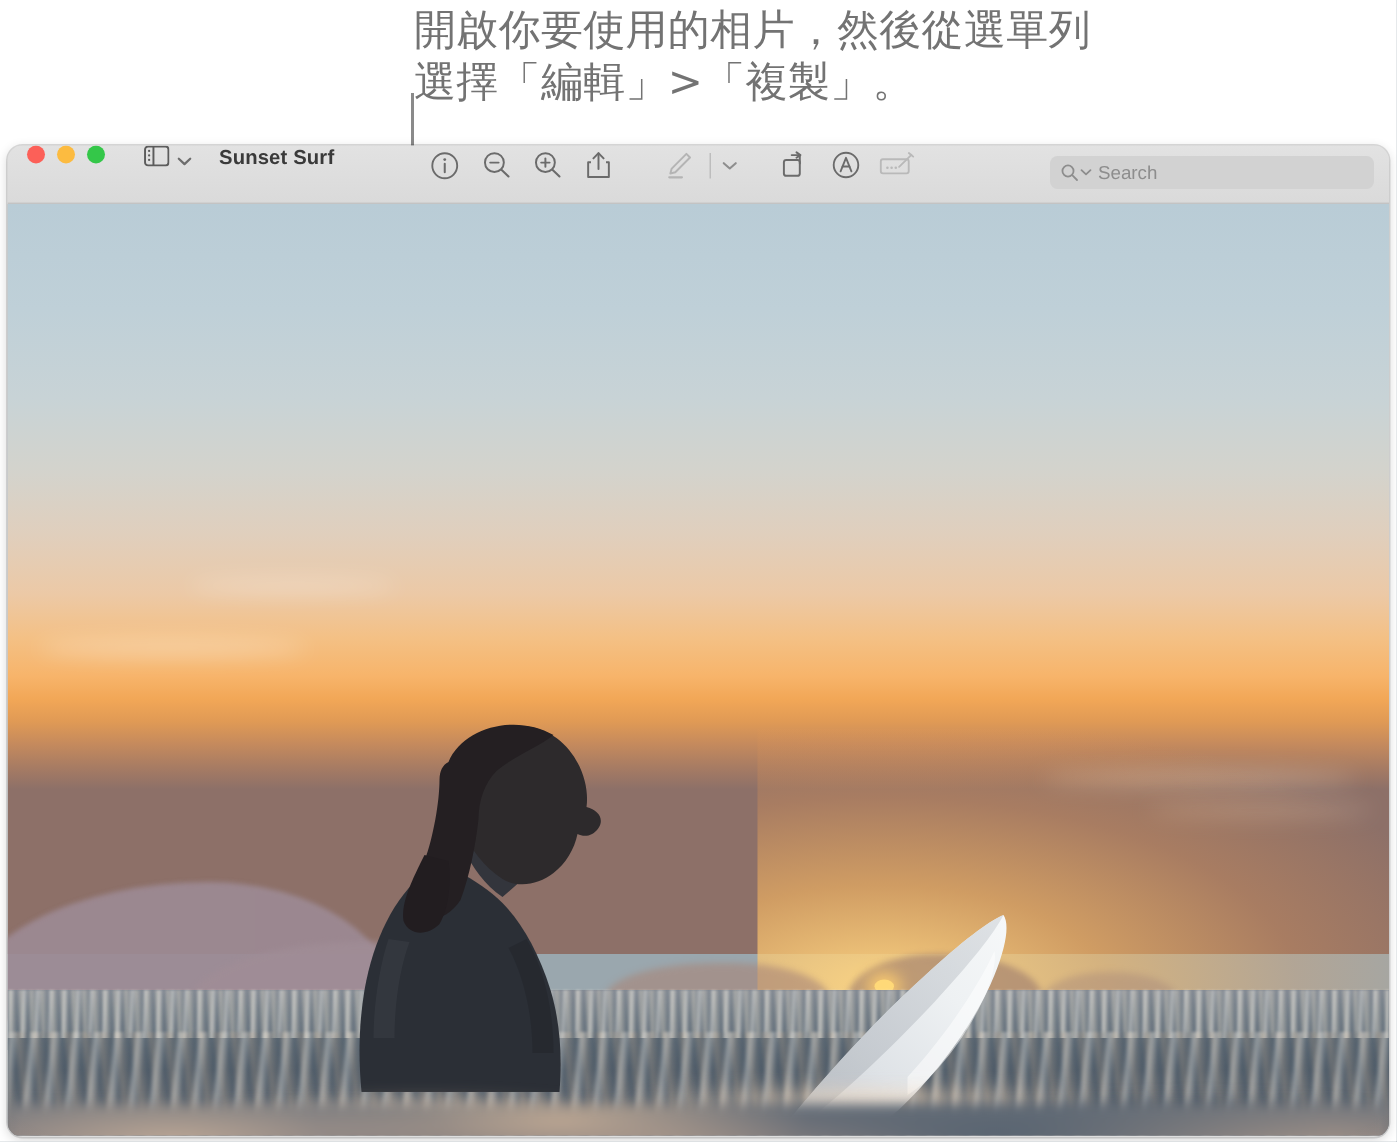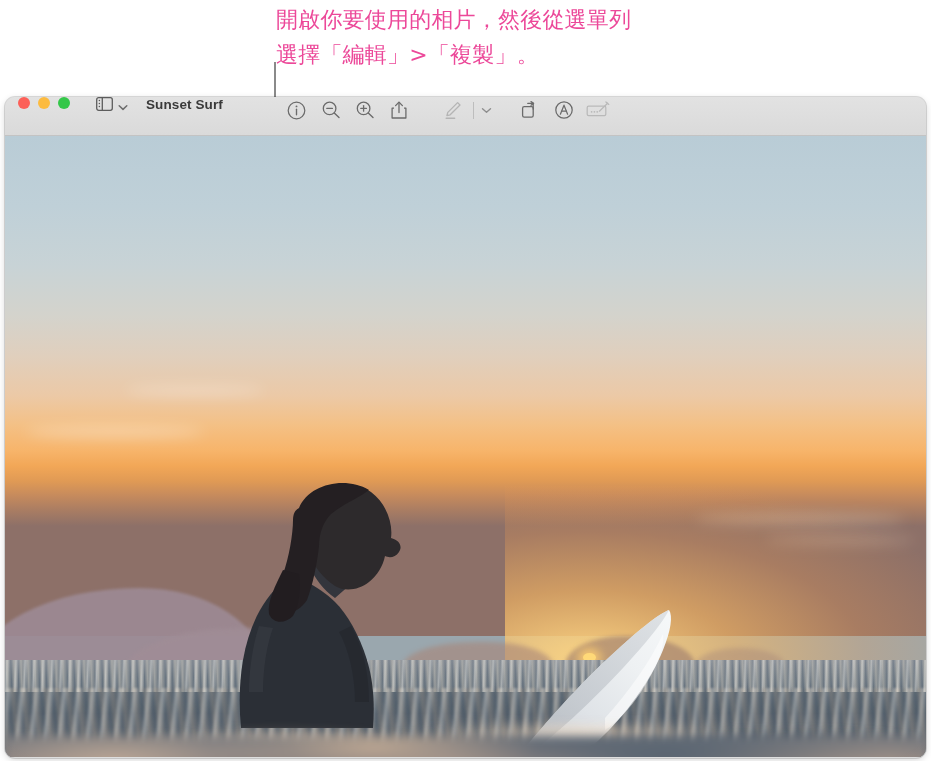--- a/index.html
+++ b/index.html
@@ -16,23 +16,23 @@
     -webkit-font-smoothing: antialiased;
   }
 
   
   #callout-text {
     position: absolute;
     left: 276px;
     top: 2px;
     width: 470px;
     font-family: "DejaVu Sans", "Liberation Sans", sans-serif;
-    font-size: 22px;
+    font-size: 28px;
     line-height: 35px;
-    color: #ec4899;
+    color: #737373;
     letter-spacing: 0.2px;
     white-space: pre-wrap;
   }
   #callout-line {
     position: absolute;
     left: 274px;
     top: 62px;
     width: 2px;
     height: 113px;
     background: #8a8a8a;
@@ -485,20 +485,30 @@
           <rect x="1.2" y="5.2" width="18.6" height="9.4" rx="1.4" fill="none" stroke="#b9b9b9" stroke-width="1.25"></rect>
           <circle cx="5.6" cy="10.8" r="0.85" fill="#b9b9b9"></circle>
           <circle cx="8.4" cy="10.8" r="0.85" fill="#b9b9b9"></circle>
           <circle cx="11.2" cy="10.8" r="0.85" fill="#b9b9b9"></circle>
           <path d="M13.4 10.2 L21.6 2.2" fill="none" stroke="#b9b9b9" stroke-width="1.25" stroke-linecap="round"></path>
           <path d="M19.9 1.0 L22.8 3.4" fill="none" stroke="#b9b9b9" stroke-width="1.25" stroke-linecap="round"></path>
         </svg>
       </button>
     </div>
 
+    <div id="search-field">
+      <svg width="12" height="12" viewBox="0 0 12 12">
+        <circle cx="5" cy="5" r="3.7" fill="none" stroke="#8d8d8d" stroke-width="1.2"></circle>
+        <path d="M7.8 7.8 L11 11" stroke="#8d8d8d" stroke-width="1.2" stroke-linecap="round"></path>
+      </svg>
+      <svg width="8" height="6" viewBox="0 0 8 6" style="margin-left:1px;">
+        <path d="M1 1.4 L4 4.2 L7 1.4" fill="none" stroke="#8d8d8d" stroke-width="1.2" stroke-linecap="round" stroke-linejoin="round"></path>
+      </svg>
+      <span id="search-placeholder">Search</span>
+    </div>
   </div>
 
   <div id="photo">
 
     <div id="sky" class="layer"></div>
 
     <div class="cloud" style="left:20px;  top:290px; width:180px; height:12px;"></div>
     <div class="cloud" style="left:690px; top:378px; width:210px; height:10px; background:rgba(255,228,190,0.36);"></div>
     <div class="cloud" style="left:760px; top:400px; width:150px; height:8px;  background:rgba(255,222,182,0.32);"></div>
     <div class="cloud" style="left:120px; top:250px; width:140px; height:9px;"></div>

